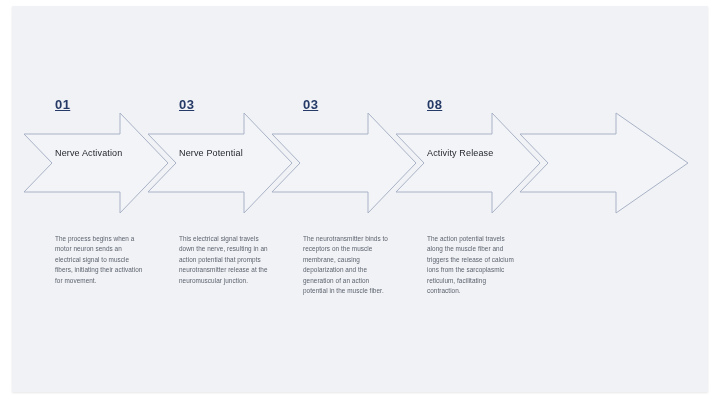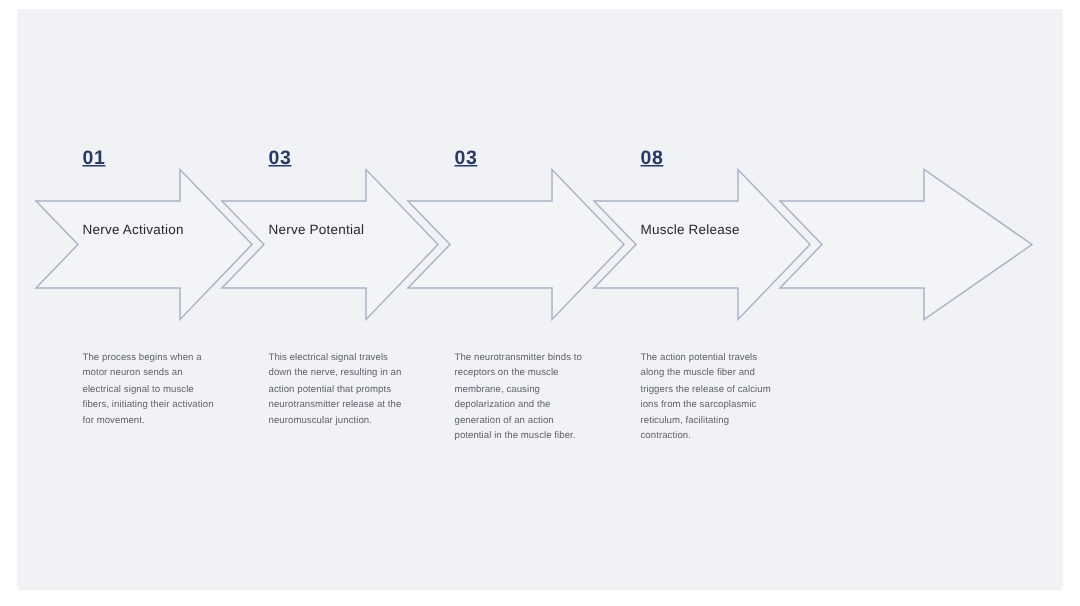--- a/index.html
+++ b/index.html
@@ -115,18 +115,18 @@
     <div class="step-desc">This electrical signal travels down the nerve, resulting in an action potential that prompts neurotransmitter release at the neuromuscular junction.</div>
   </div>
 
   <div class="step" style="left:260px">
     <div class="step-num">03</div>
     <div class="step-desc">The neurotransmitter binds to receptors on the muscle membrane, causing depolarization and the generation of an action potential in the muscle fiber.</div>
   </div>
 
   <div class="step" style="left:384px">
     <div class="step-num">08</div>
-    <div class="step-title">Muscle Release</div>
+    <div class="step-title">Activity Release</div>
     <div class="step-desc">The action potential travels along the muscle fiber and triggers the release of calcium ions from the sarcoplasmic reticulum, facilitating contraction.</div>
   </div>
 
 
 </div>
 
 </body></html>

